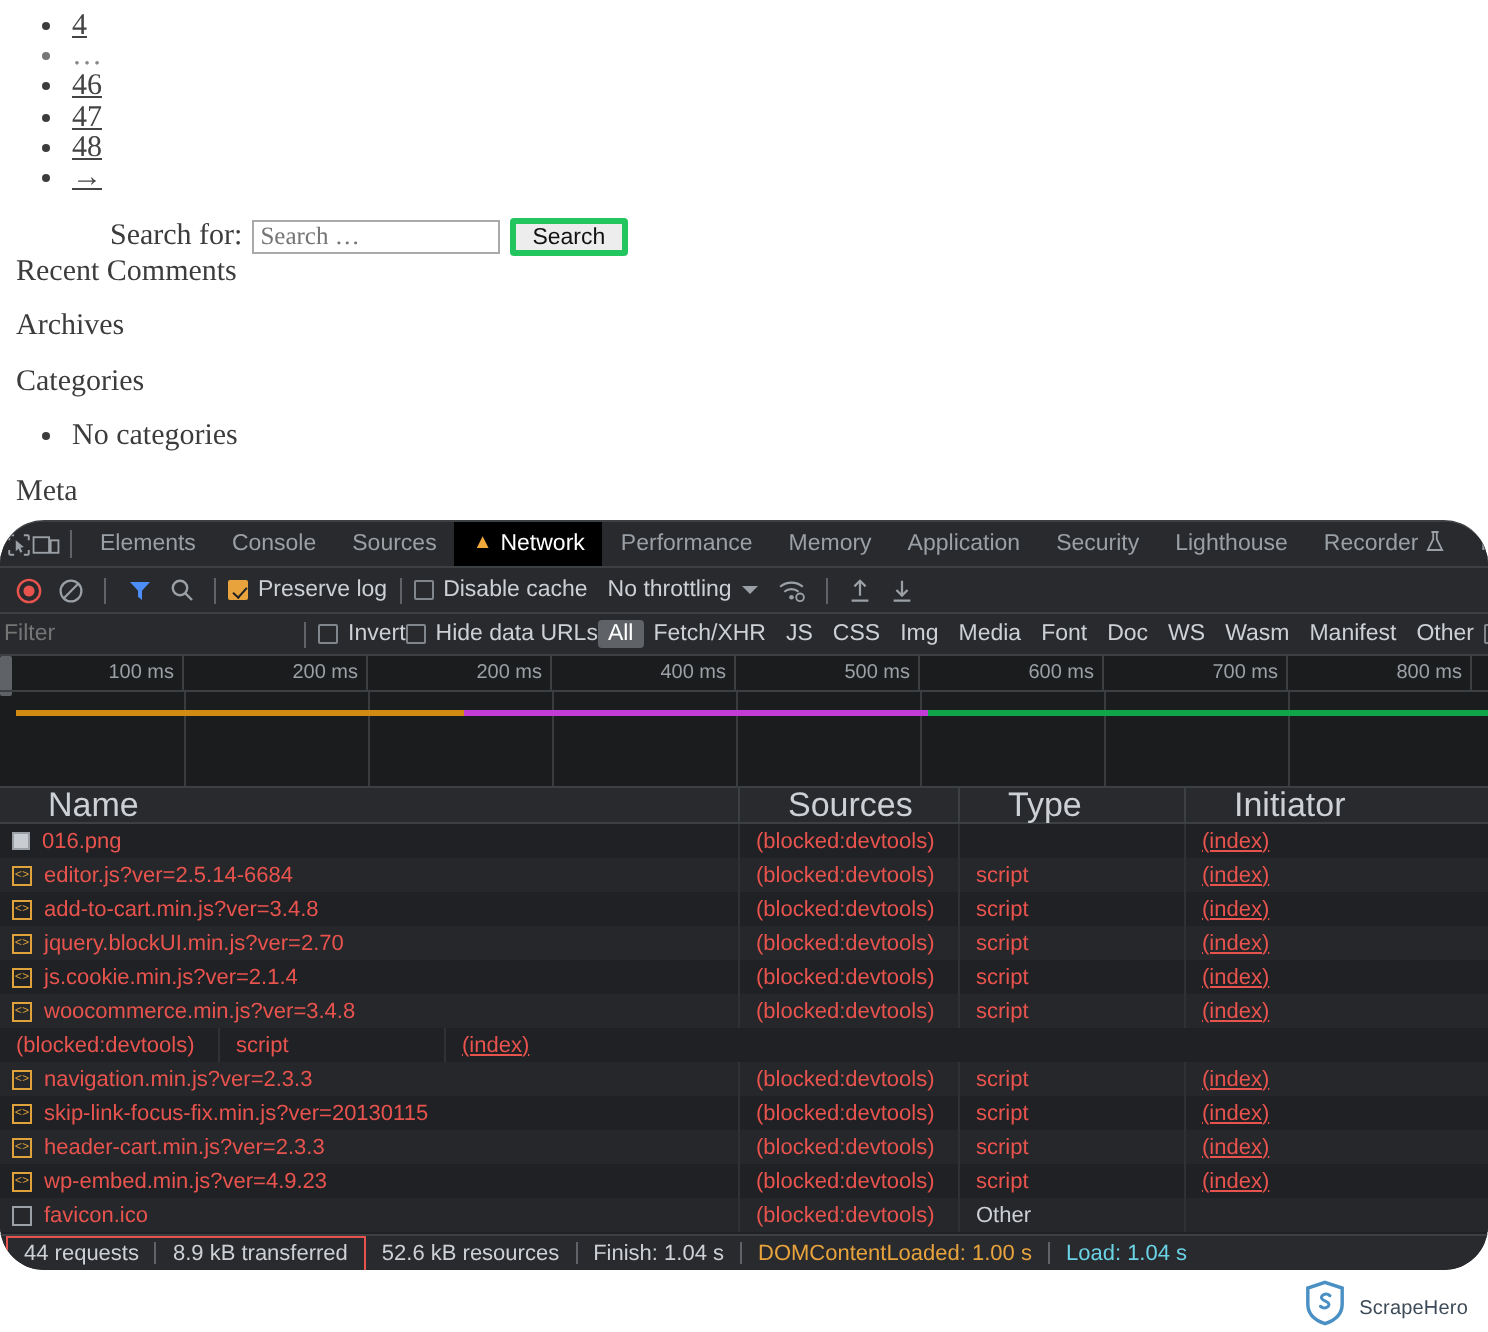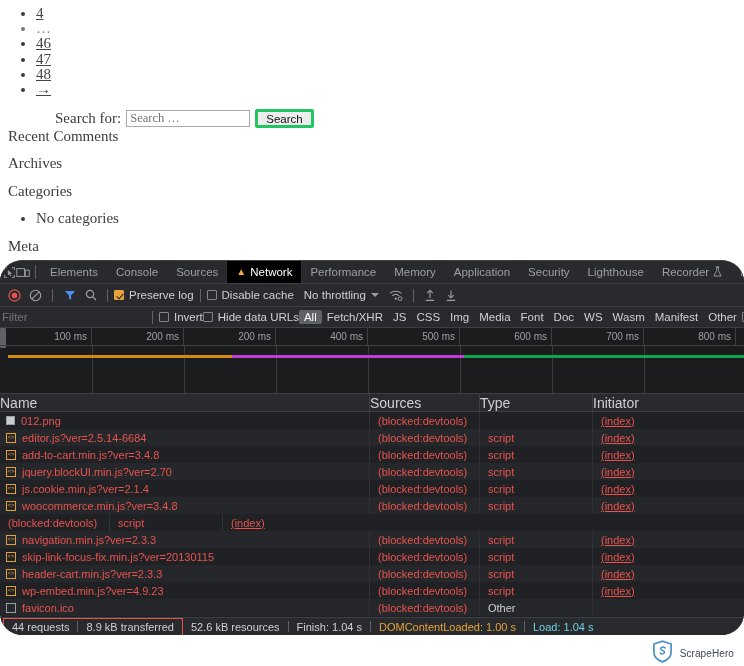--- a/index.html
+++ b/index.html
@@ -107,21 +107,21 @@
   .ov-tick { position:absolute; top:0; height:18px; border-right:1px solid #3c4043; }
   .ov-tick span { position:absolute; right:4px; top:3px; color:#9aa0a6; font-size:10px; }
   .ov-grid { position:absolute; top:18px; bottom:0; border-right:1px solid #3a3b3e; }
   .ov-lines { position:absolute; left:8px; right:0; top:27px; height:3px; }
   .ov-seg { position:absolute; top:0; height:3px; }
   .ov-handle { position:absolute; left:0; top:0; width:6px; height:20px; background:#5f6368; border-radius:1px; }
 
   
   .reqtable { position:relative; background:#202124; }
   .thead { display:flex; height:18px; align-items:center; background:#292a2d; border-bottom:1px solid #3c4043; }
-  .th { color:#cdd1d5; font-size:14px; padding-left:0; border-right:1px solid #3c4043; height:18px; display:flex; align-items:center; overflow:hidden; }
+  .th { color:#cdd1d5; font-size:17px; padding-left:24px; border-right:1px solid #3c4043; height:18px; display:flex; align-items:center; overflow:hidden; }
   .trow { display:flex; height:17px; align-items:center; }
   .trow:nth-child(even) { background:#26272a; }
   .td { font-size:11px; padding-left:8px; border-right:1px solid #303134; height:17px; display:flex; align-items:center; overflow:hidden; white-space:nowrap; }
   .c-name { width:370px; }
   .c-status { width:110px; }
   .c-type { width:113px; }
   .c-init { width:151px; border-right:none; }
   .td.err { color:#e8534e; }
   .td.plain { color:#cdd1d5; }
   .initlink { color:#e8534e; text-decoration:underline; cursor:pointer; }
@@ -381,21 +381,21 @@
     <div class="thead">
       <div class="th c-name">Name</div>
       <div class="th c-status">Sources</div>
       <div class="th c-type">Type</div>
       <div class="th c-init">Initiator</div>
     </div>
     <div id="rows">
         <div class="trow">
           <div class="td c-name namecell">
             <span class="ico-img"></span>
-            <span class="nametext">012.png</span>
+            <span class="nametext">016.png</span>
           </div>
           <div class="td c-status err">(blocked:devtools)</div>
           <div class="td c-type err"></div>
           <div class="td c-init">
             <span class="initlink">(index)</span>
           </div>
         </div>
         <div class="trow">
           <div class="td c-name namecell">
             <span class="ico-js">&lt;&gt;</span>

